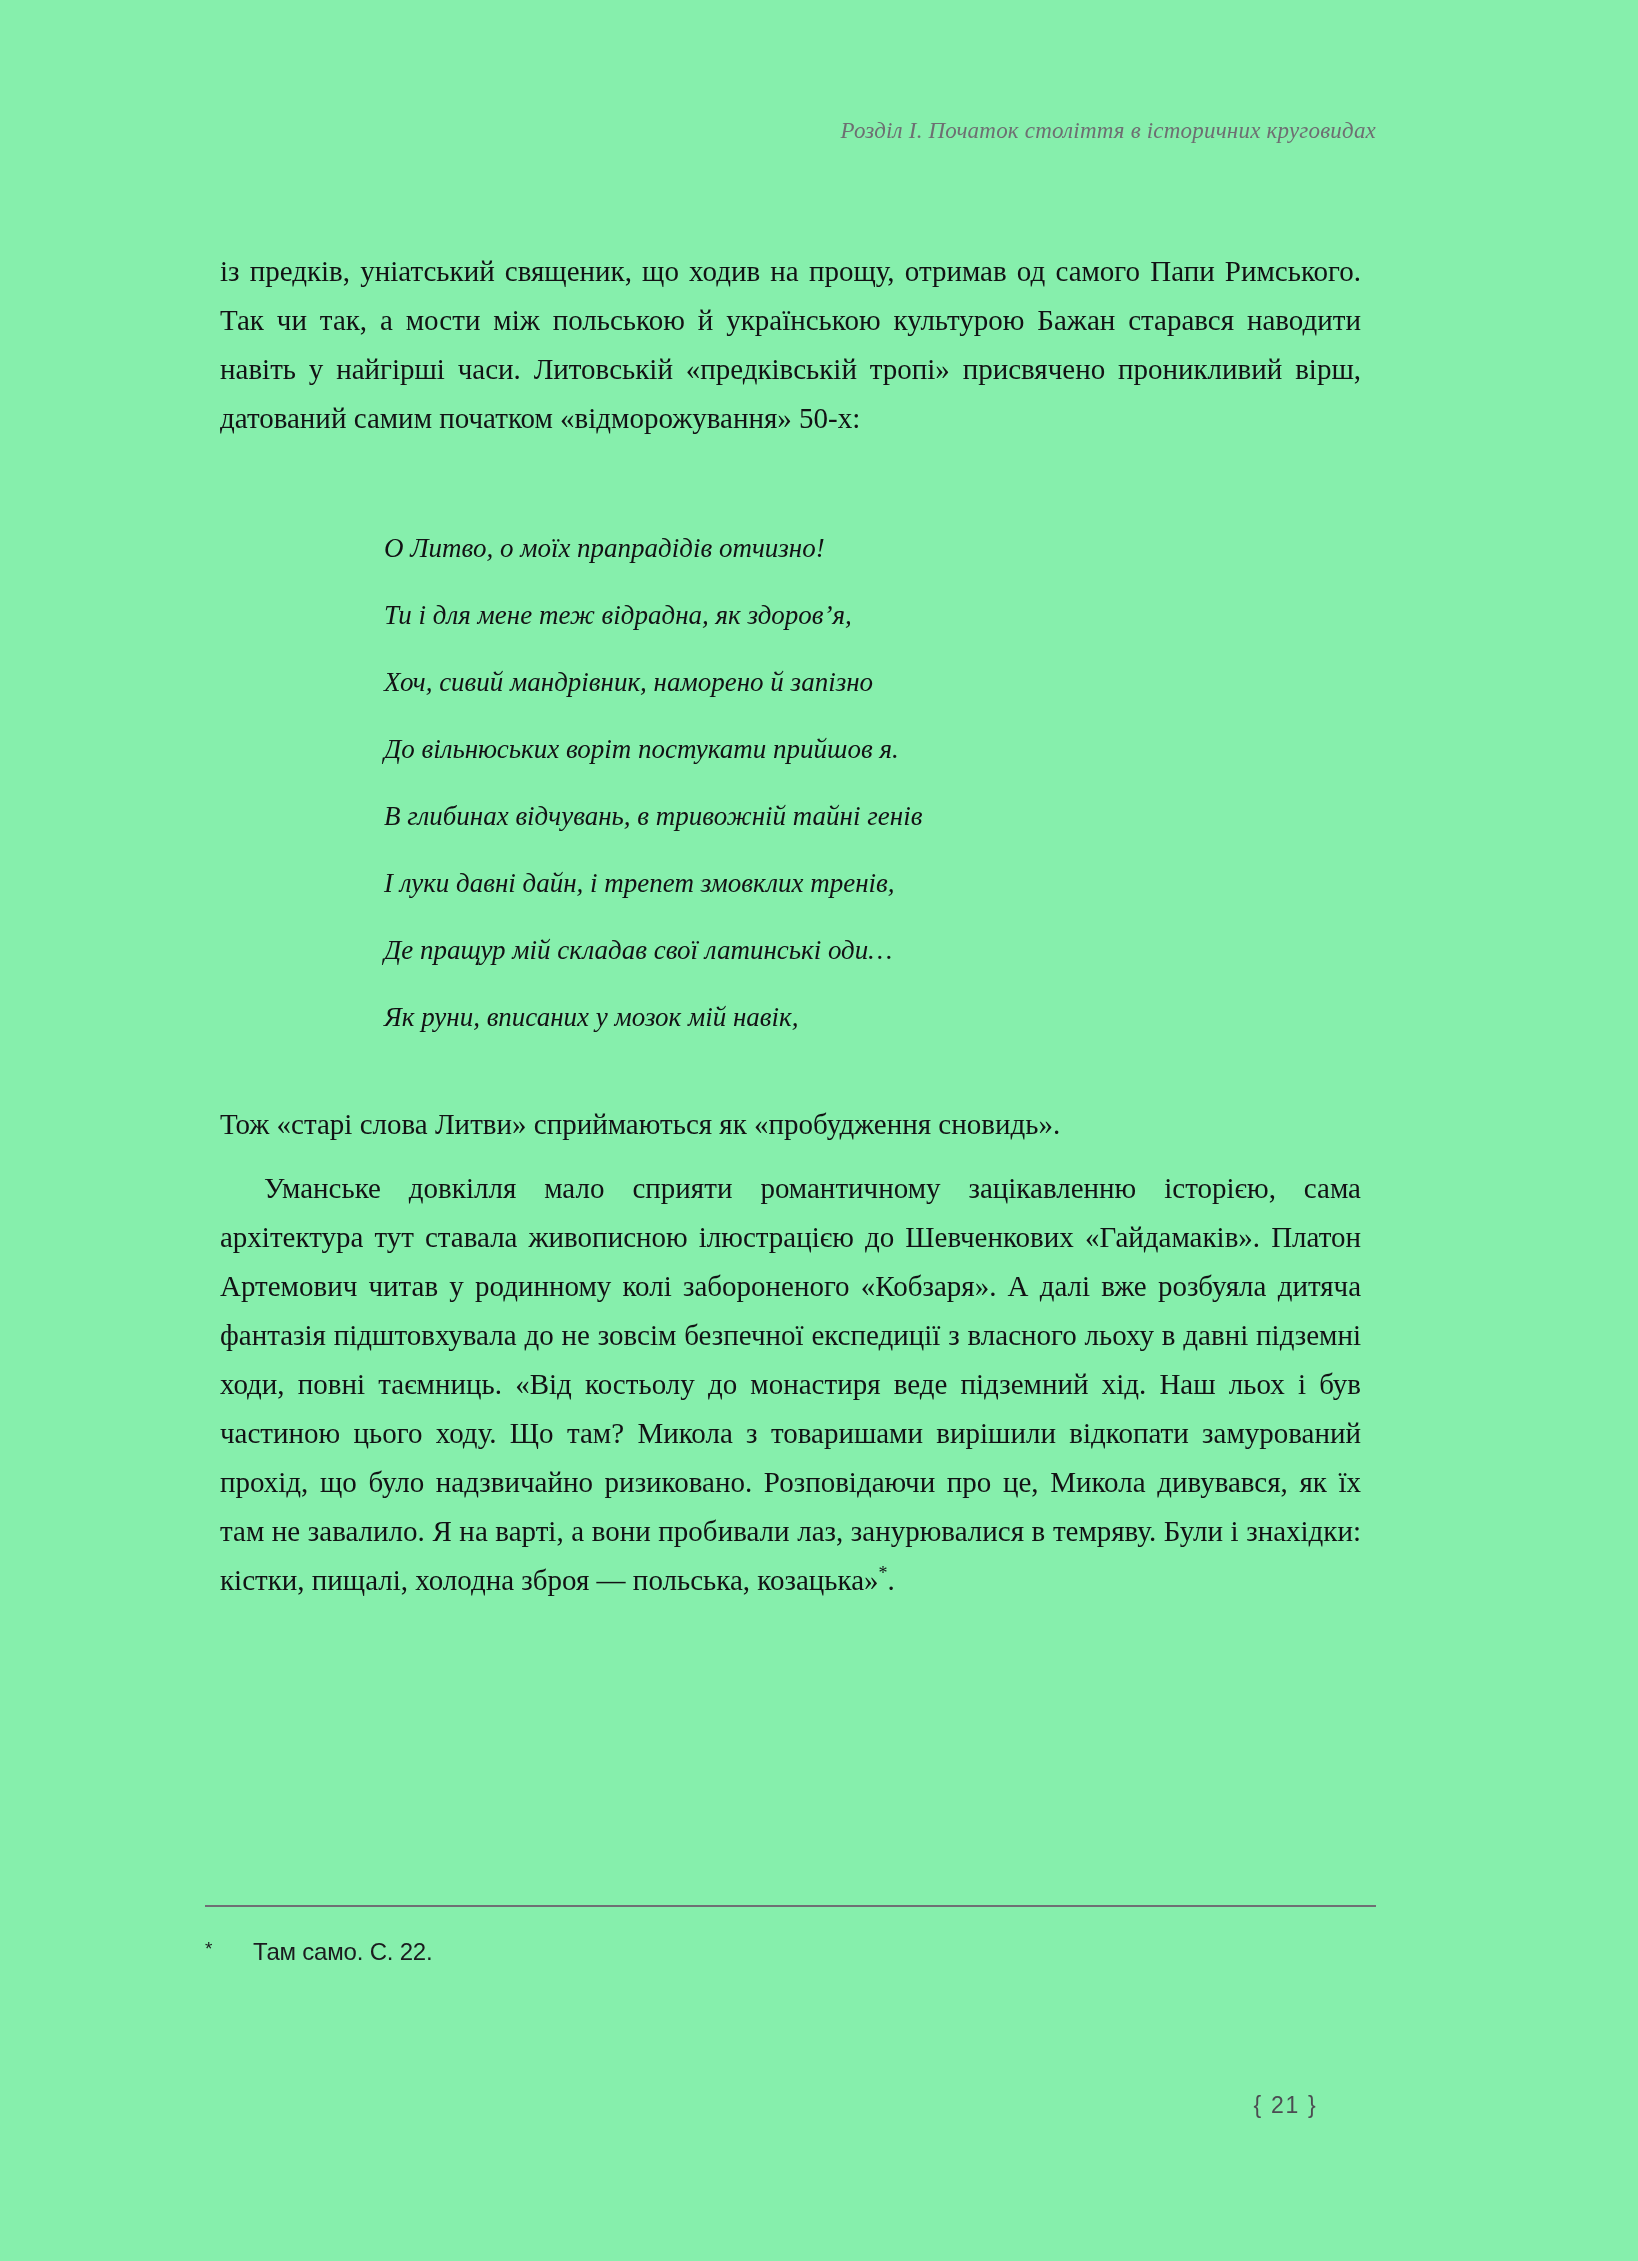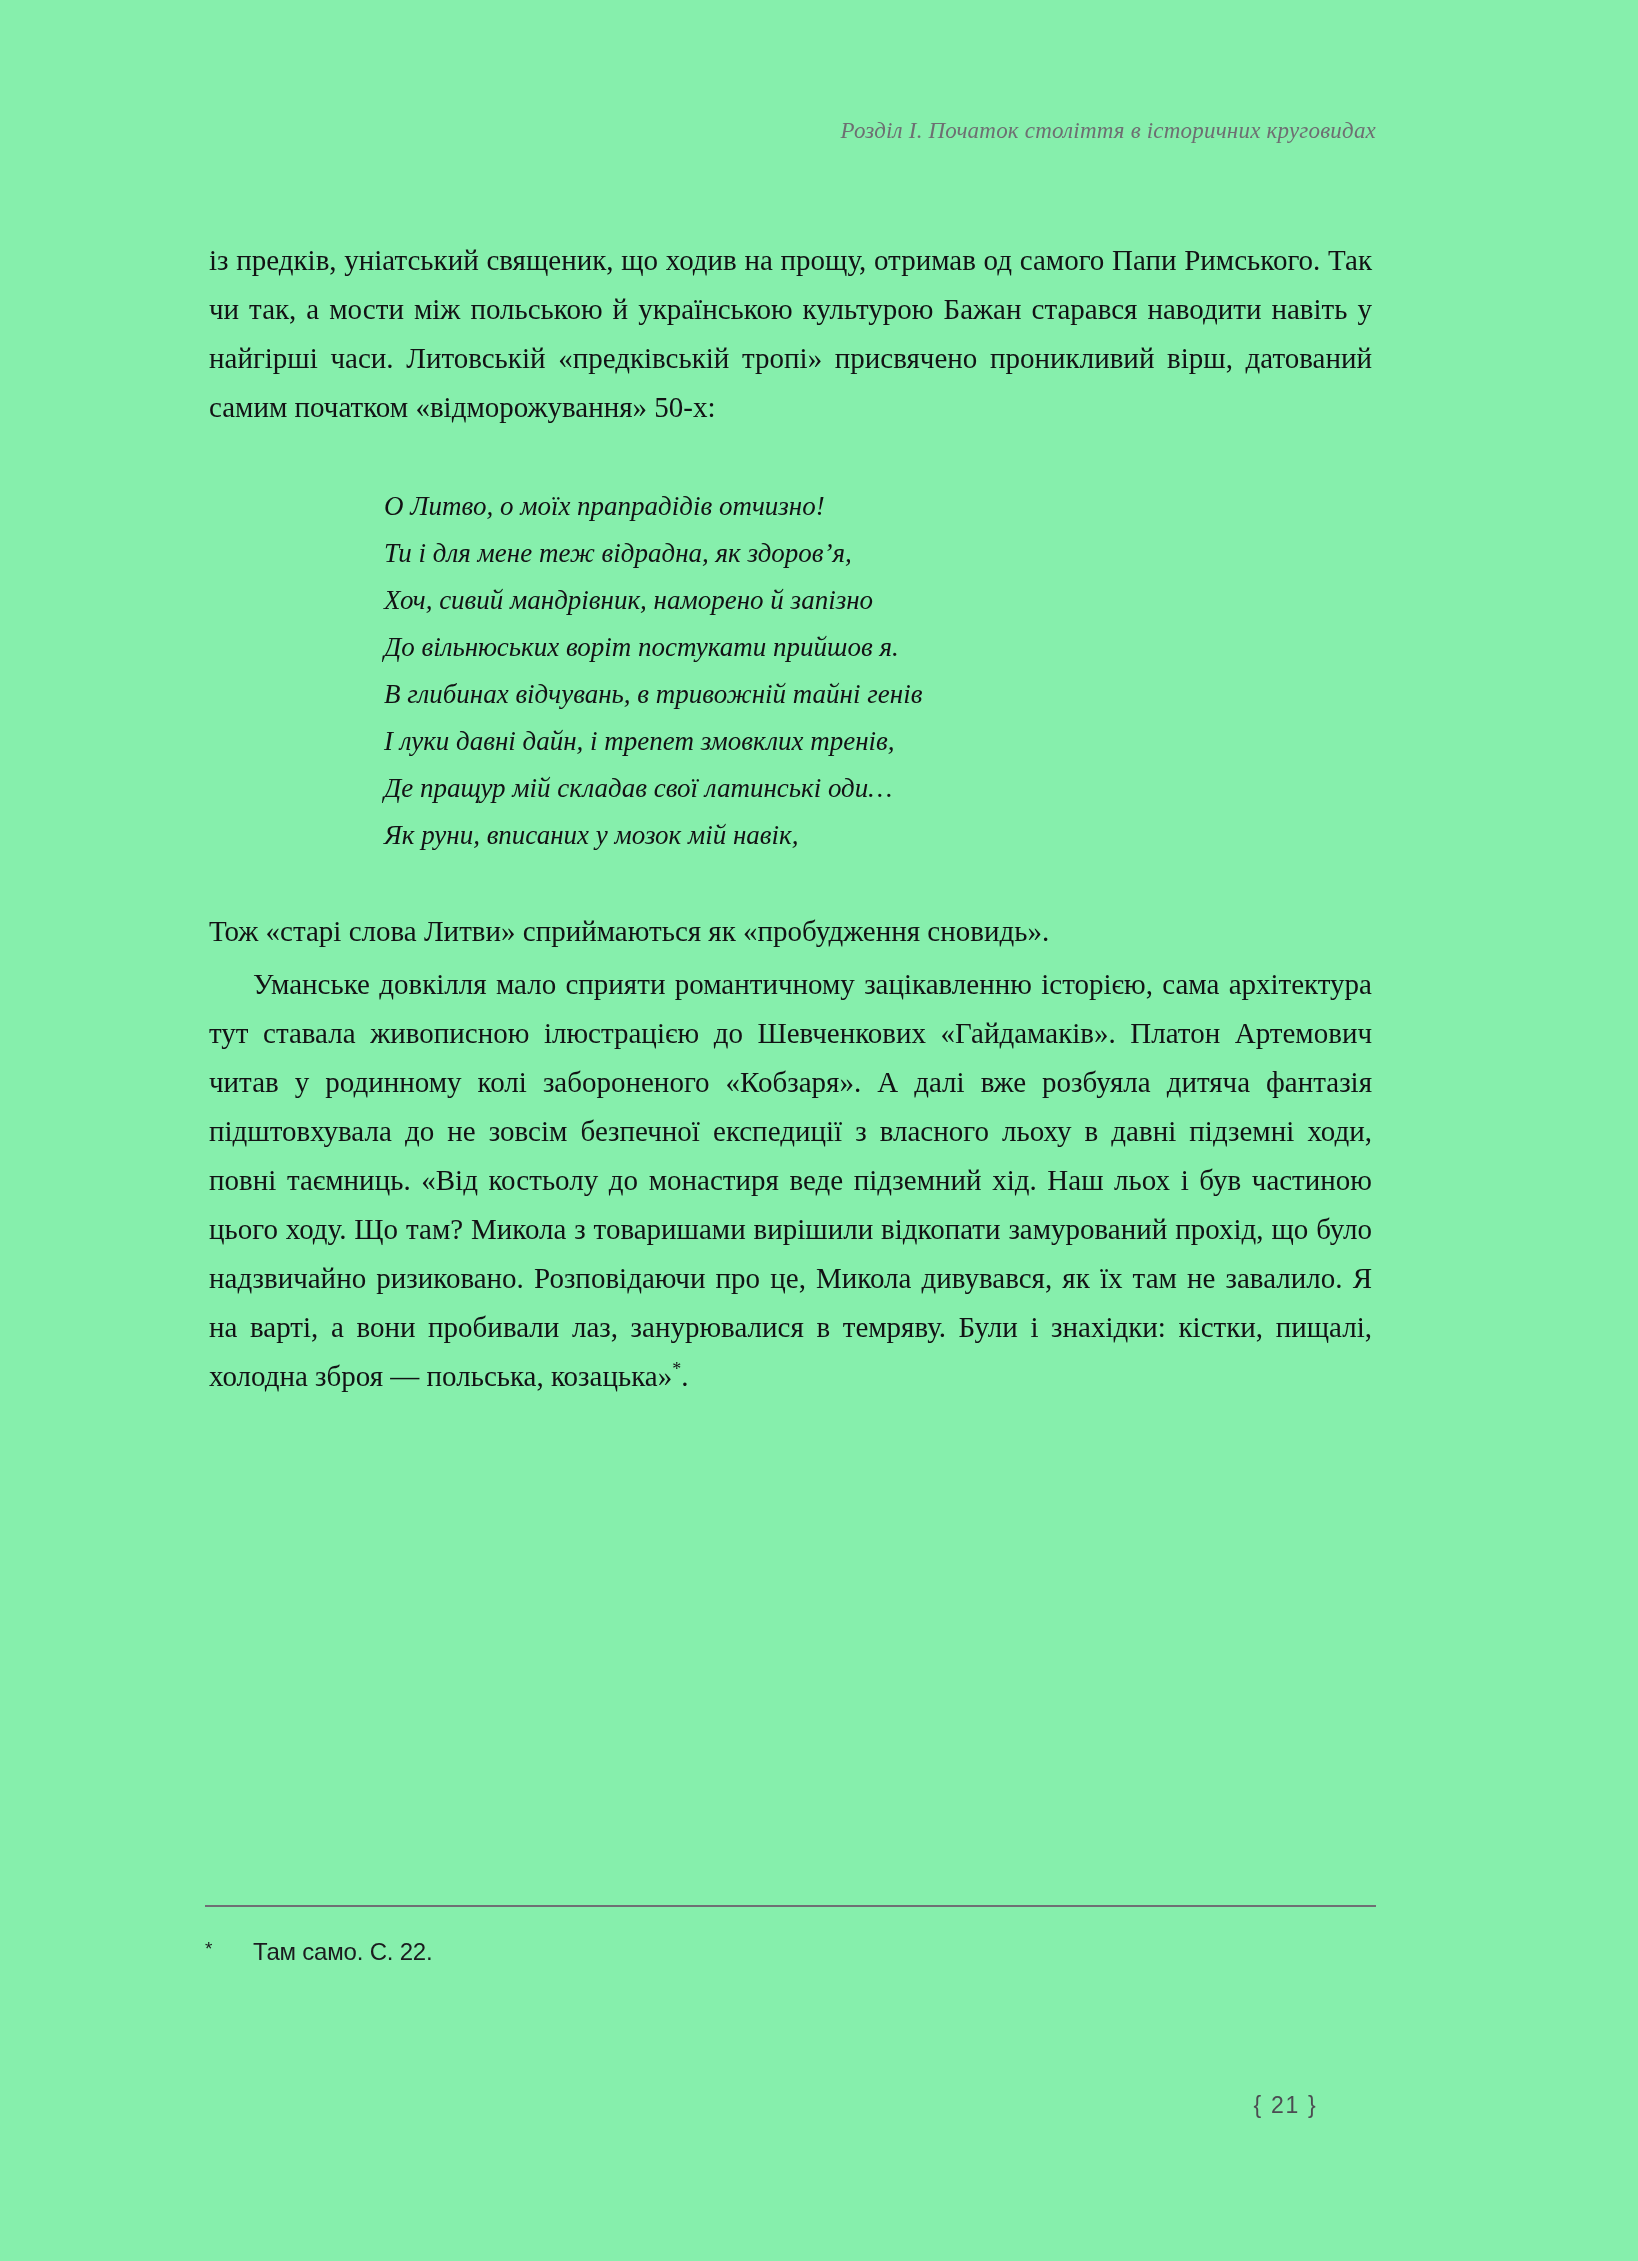--- a/index.html
+++ b/index.html
@@ -40,21 +40,21 @@
     width: 1171px;
   }
 
   .body-par {
     font-family: "Liberation Serif", "DejaVu Serif", serif;
     font-size: 29px;
     line-height: 49px;
     color: #121214;
     text-align: justify;
     text-justify: inter-word;
-    margin: 4px;
+    margin: 15px;
     hyphens: manual;
   }
   .body-par.indent {
     text-indent: 44px;
   }
 
   
   .verse-block {
     margin: 0;
     padding: 0;
@@ -64,20 +64,21 @@
     padding-top: 47px;
     padding-bottom: 44px;
   }
   .verse-line {
     font-family: "Liberation Serif", "DejaVu Serif", serif;
     font-style: italic;
     font-size: 27px;
     line-height: 47px;
     color: #121214;
     white-space: nowrap;
+    margin-top: 20px;
   }
 
   
   .footnote-area {
     position: absolute;
     left: 205px;
     top: 1905px;
     width: 1171px;
   }
   .footnote-rule {

